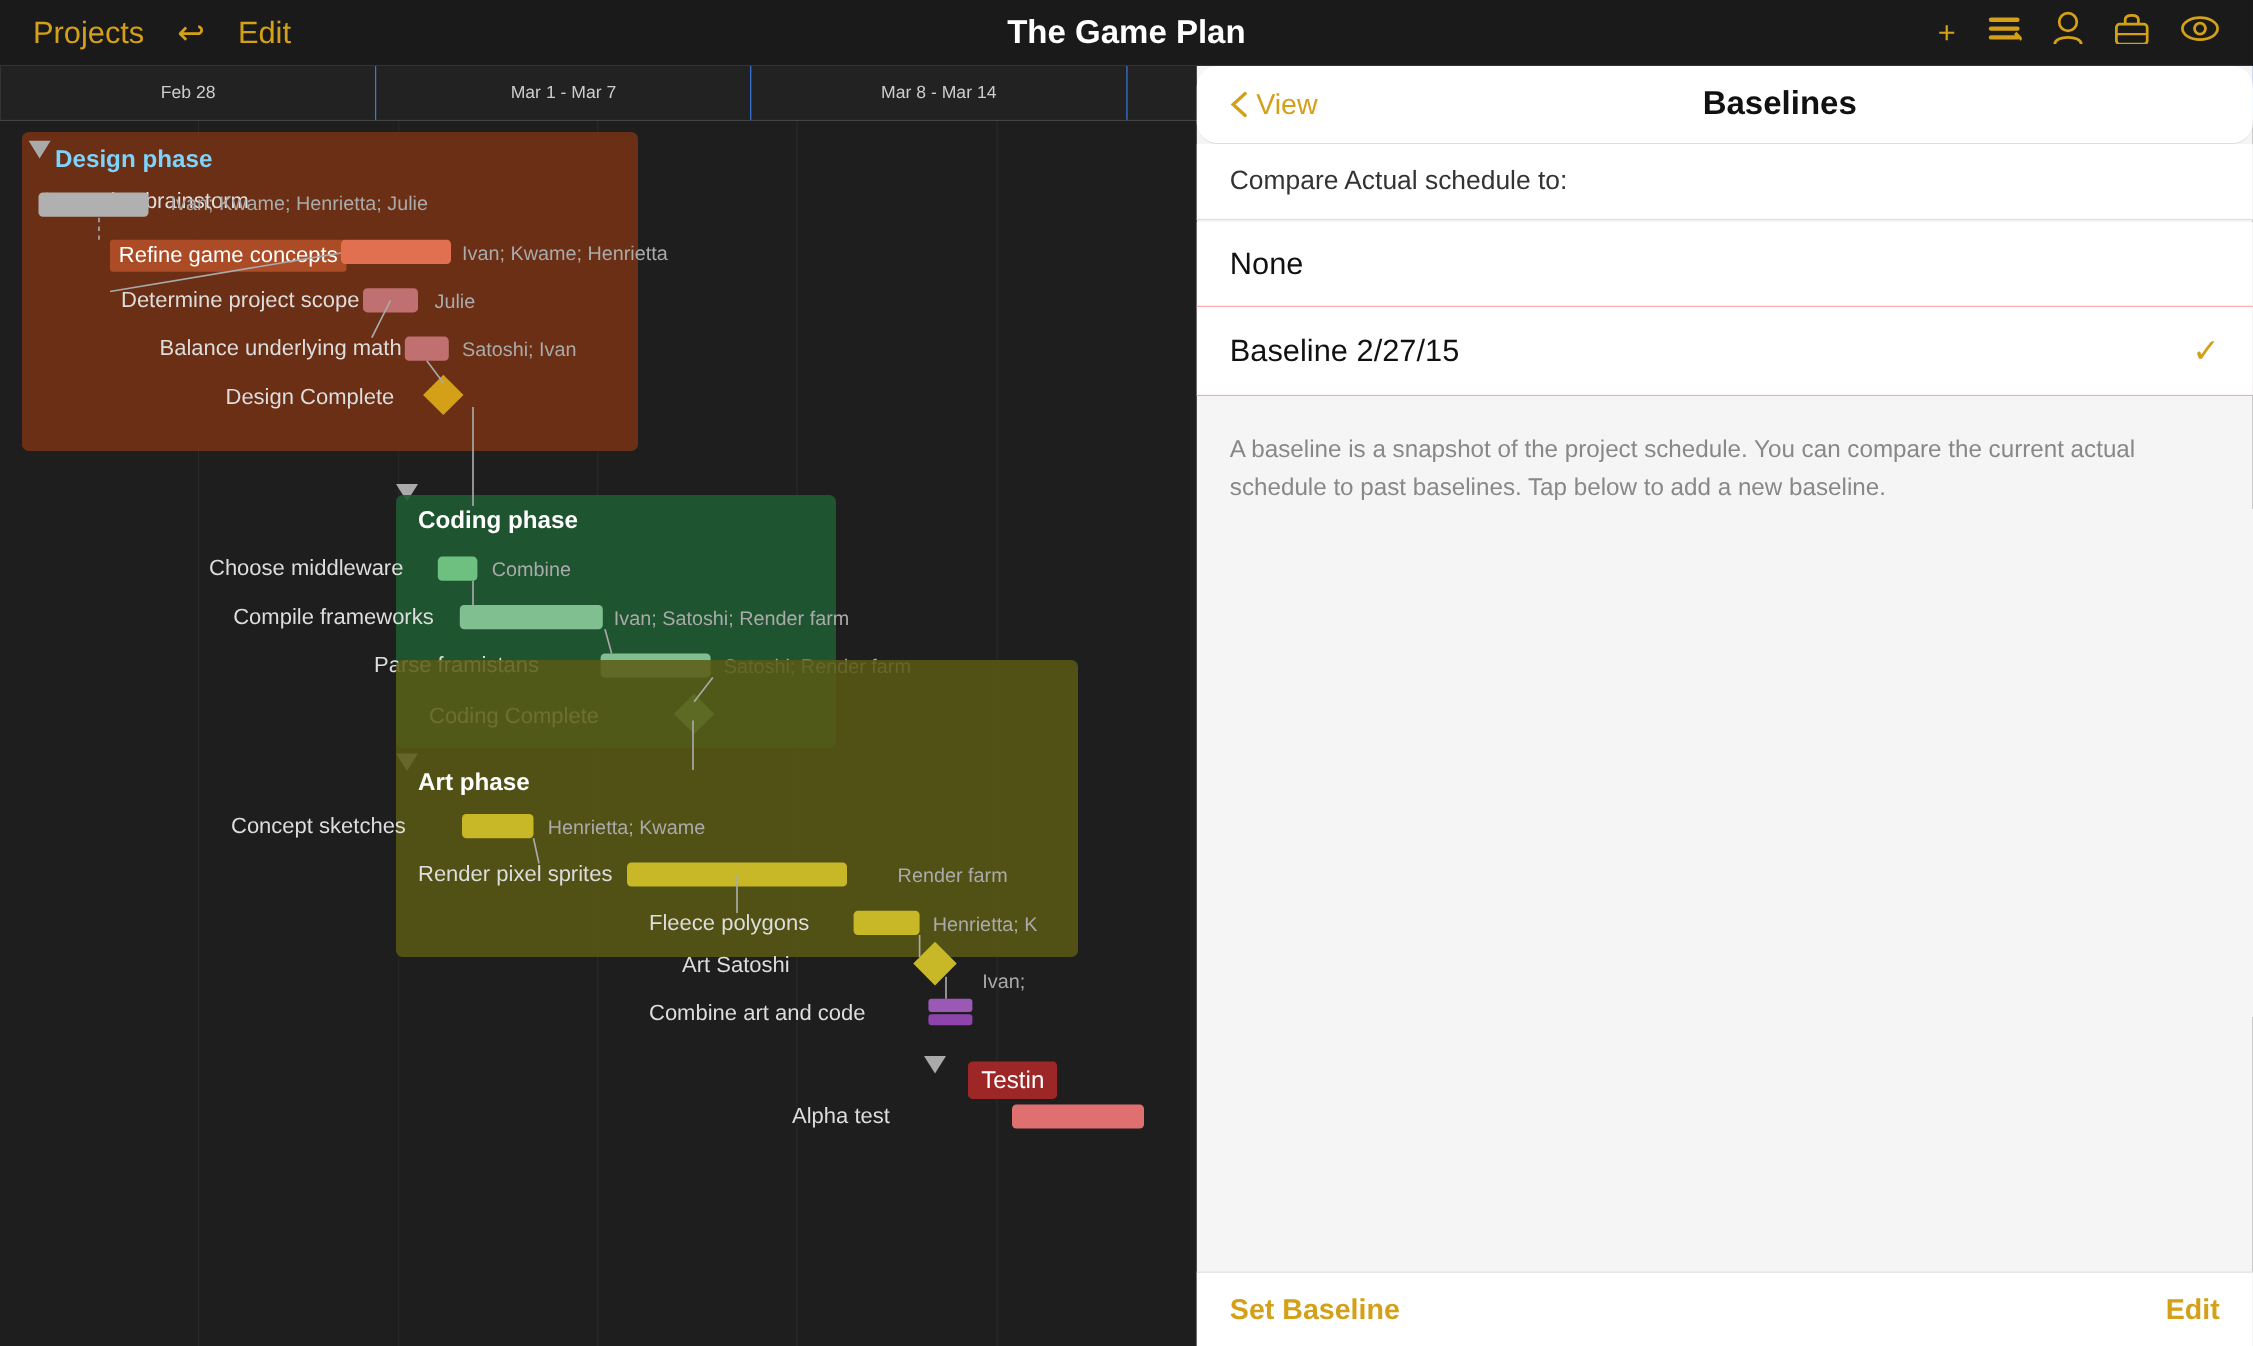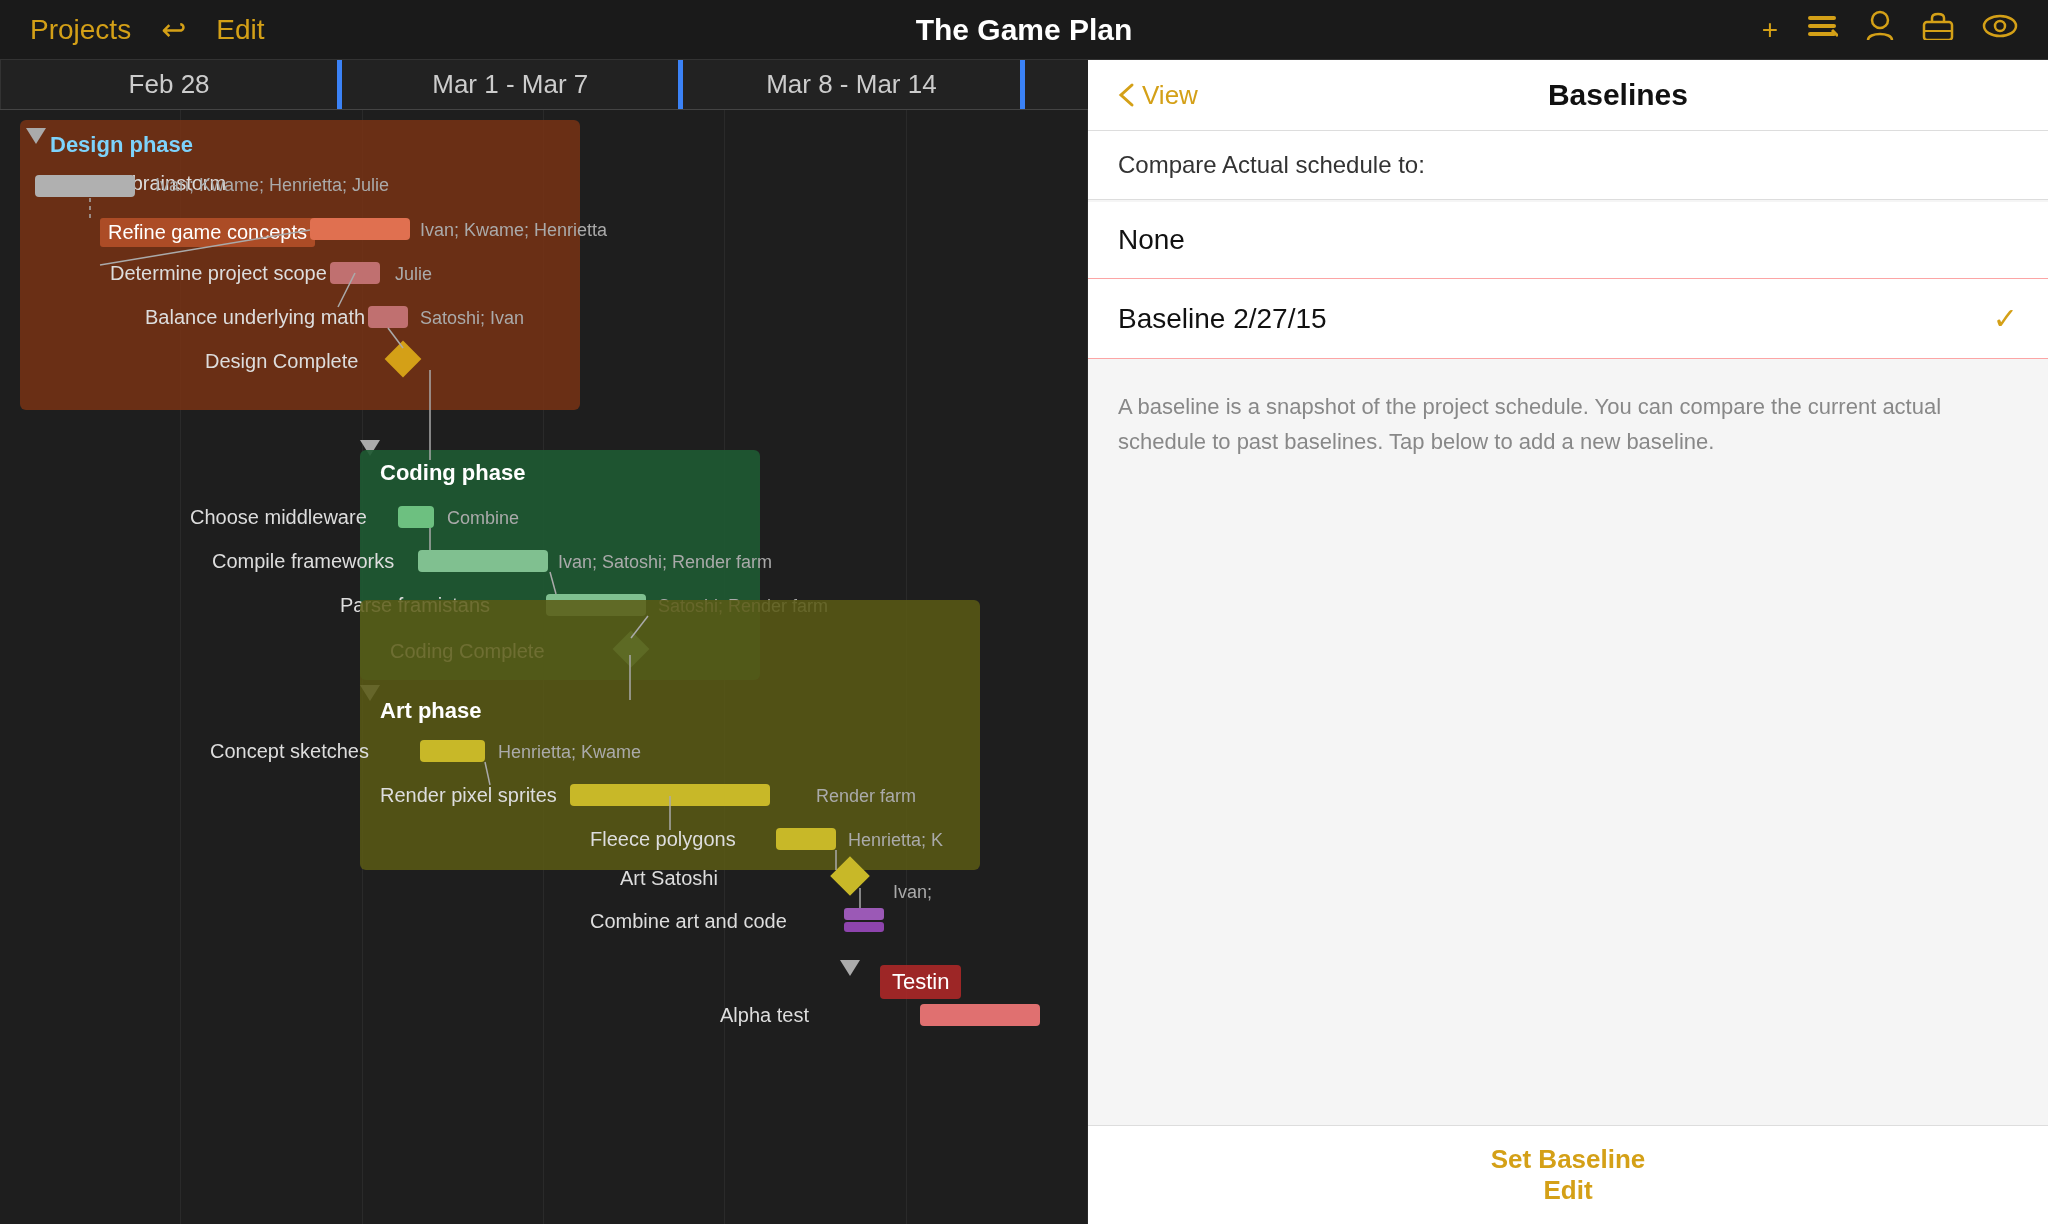--- a/index.html
+++ b/index.html
@@ -88,22 +88,22 @@
       border-bottom: 1px solid #444;
       display: flex;
       z-index: 9;
     }
     .timeline-col {
       flex: 1;
       display: flex;
       align-items: center;
       justify-content: center;
       color: #ccc;
-      font-size: 26px;
-      border-right: 5px solid #3b82f6;
+      font-size: 16px;
+      border-right: 1px solid #3b82f6;
     }
     .timeline-col:first-child {
       border-left: 1px solid #333;
     }
 
     
     .gantt-area {
       position: absolute;
       top: 110px;
       left: 0;
@@ -191,20 +191,21 @@
       z-index: 20;
     }
     .panel-header {
       background: #fff;
       border-bottom: 1px solid #ddd;
       padding: 18px 30px;
       display: flex;
       align-items: center;
       gap: 20px;
       min-height: 70px;
+      border-radius: 19px;
     }
     .panel-back-btn {
       color: #d4a017;
       font-size: 26px;
       background: none;
       border: none;
       cursor: pointer;
       display: flex;
       align-items: center;
       gap: 6px;
@@ -250,21 +251,20 @@
       line-height: 1.6;
       flex: 1;
     }
     .panel-footer {
       background: #fff;
       border-top: 1px solid #ddd;
       padding: 18px 30px;
       display: flex;
       justify-content: space-between;
       align-items: center;
-      flex-direction: column;
     }
     .set-baseline-btn {
       color: #d4a017;
       font-size: 26px;
       font-weight: 600;
       background: none;
       border: none;
       cursor: pointer;
     }
     .edit-btn {

